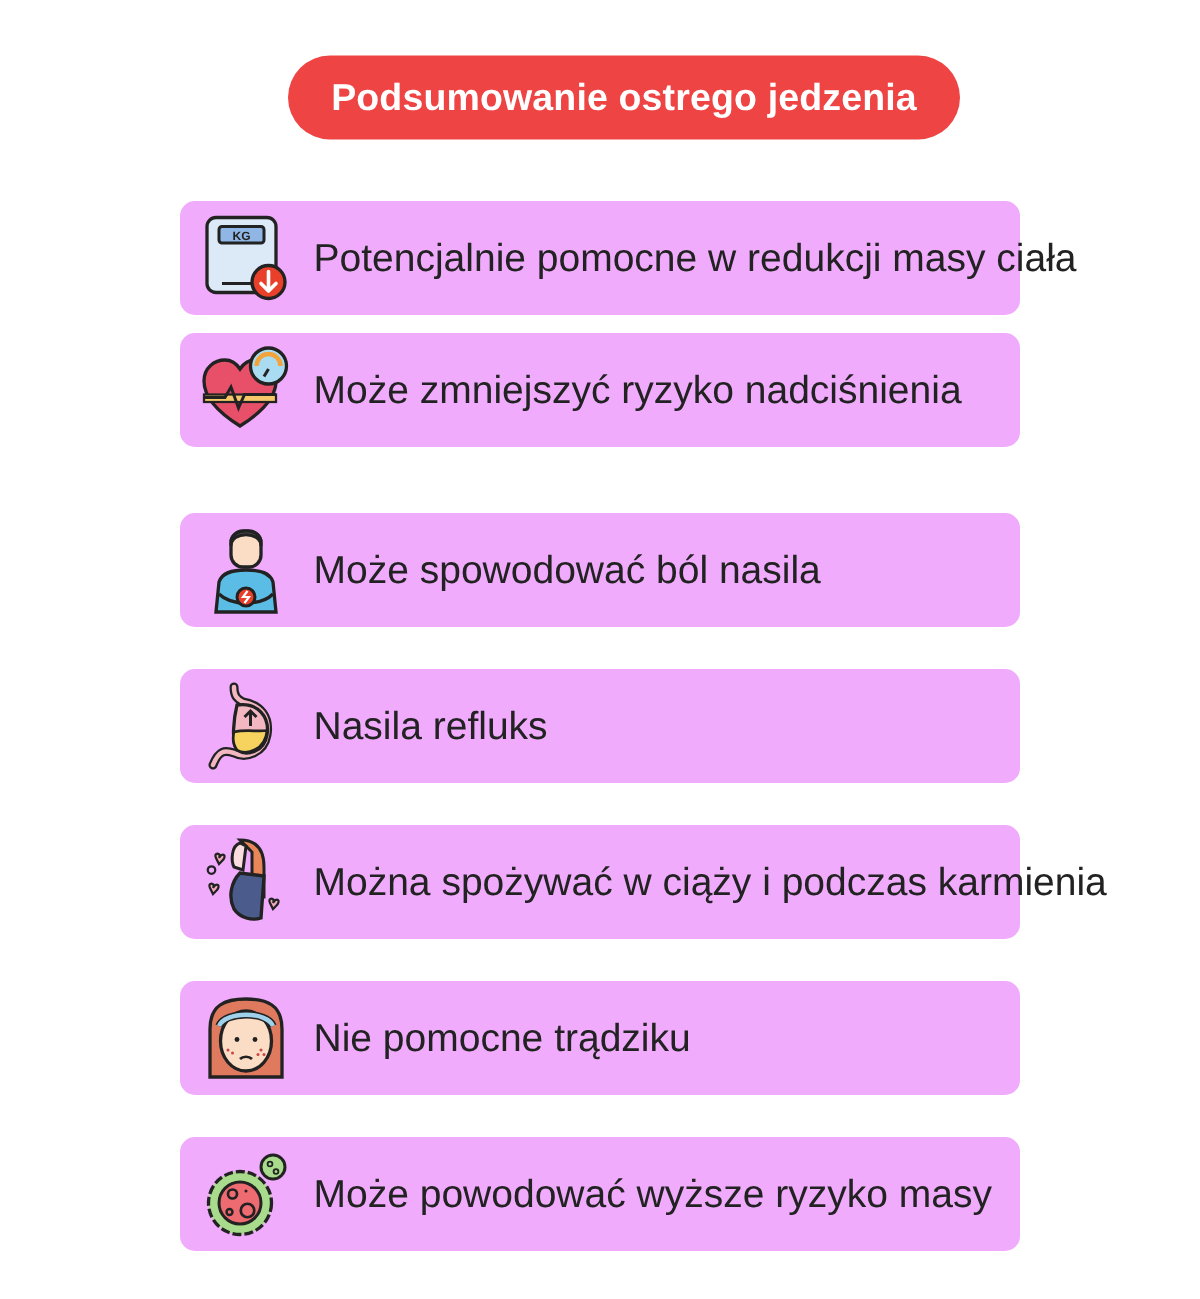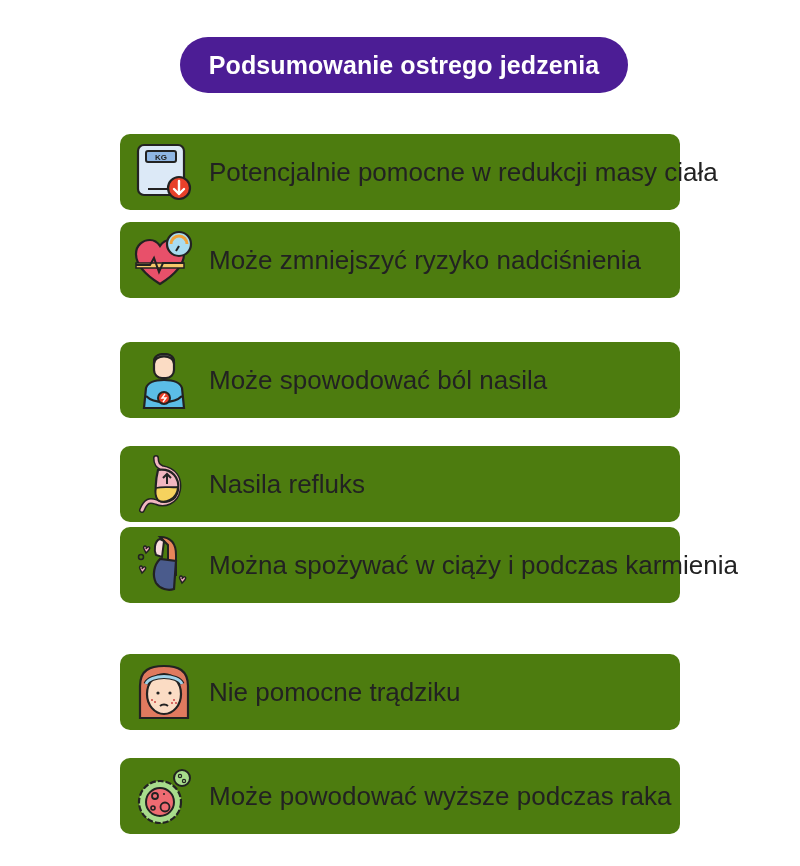--- a/index.html
+++ b/index.html
@@ -1,25 +1,25 @@
 <!DOCTYPE html>
 <html><head>
 <meta charset="utf-8">
 <style>
   html, body { margin:0; padding:0; background:#ffffff; }
   body { width:800px; height:866px; position:relative; font-family:"Liberation Sans", sans-serif; overflow:hidden; }
   .title-pill {
-    position:absolute; left:180px; top:37px; width:448px; height:56px;
-    background:#4c1d95; border-radius:28px;
+    position:absolute; left:192px; top:37px; width:448px; height:56px;
+    background:#ef4444; border-radius:28px;
     color:#fff; font-weight:bold; font-size:25px;
     display:flex; align-items:center; justify-content:center; letter-spacing:0.1px;
   }
   .card {
     position:absolute; left:120px; width:560px; height:76px;
-    background:#4d7c0f; border-radius:10px;
+    background:#f0abfc; border-radius:10px;
     display:flex; align-items:center;
   }
   .card .icon { position:absolute; left:14px; top:8px; width:60px; height:60px; }
   .card .label { position:absolute; left:89px; font-size:26px; color:#222; top:50%; transform:translateY(-50%); white-space:nowrap;text-align:right; }
 </style>
 </head>
 <body>
 
 <div class="title-pill">Podsumowanie ostrego jedzenia</div>
 
@@ -63,21 +63,21 @@
   <svg class="icon" viewBox="0 0 60 60">
     <path d="M22 4 C22 10 24 12 28 14 C40 16 46 24 44 36 C42 48 30 52 22 48 C16 46 12 46 8 56" fill="none" stroke="#222" stroke-width="6" stroke-linecap="round"></path>
     <path d="M22 4 C22 10 24 12 28 14 C40 16 46 24 44 36 C42 48 30 52 22 48 C16 46 12 46 8 56" fill="none" stroke="#f2b7c0" stroke-width="3" stroke-linecap="round"></path>
     <path d="M24 16 C38 14 46 24 44 36 C42 48 30 50 24 46 C20 40 22 24 24 16 Z" fill="#f2b7c0" stroke="#222" stroke-width="2.2"></path>
     <path d="M22 34 C30 32 38 34 44 33 C43 46 30 50 24 46 C21 42 21 38 22 34 Z" fill="#f6d25e" stroke="#222" stroke-width="1.8"></path>
     <path d="M33 30 V20 M29 24 L33 20 L37 24" fill="none" stroke="#222" stroke-width="2"></path>
   </svg>
   <span class="label">Nasila refluks</span>
 </div>
 
-<div class="card" style="top:527px">
+<div class="card" style="top:550px">
   <svg class="icon" viewBox="0 0 60 60">
     <path d="M26 2 C38 2 42 10 42 20 L42 40 L34 40 L34 10 Z" fill="#e8865a" stroke="#222" stroke-width="2"></path>
     <path d="M26 4 C20 6 20 16 22 20 L28 22 L30 6 Z" fill="#fbdde0" stroke="#222" stroke-width="2"></path>
     <path d="M26 24 C20 30 18 40 22 48 C26 54 34 56 40 54 L42 26 Z" fill="#4a5b8c" stroke="#222" stroke-width="2.2"></path>
     <path d="M10 14 C8 10 14 10 12 14 C14 10 18 12 14 16 L12 18 Z" fill="#f2a9bd" stroke="#222" stroke-width="1.5"></path>
     <path d="M6 34 C4 30 10 30 8 34 C10 30 14 32 10 36 L8 38 Z" fill="#f2a9bd" stroke="#222" stroke-width="1.5"></path>
     <path d="M46 44 C44 40 50 40 48 44 C50 40 54 42 50 46 L48 48 Z" fill="#f2a9bd" stroke="#222" stroke-width="1.5"></path>
     <circle cx="7" cy="22" r="2.5" fill="none" stroke="#222" stroke-width="1.5"></circle>
   </svg>
   <span class="label">Można spożywać w ciąży i podczas karmienia</span>
@@ -106,14 +106,14 @@
     <circle cx="26" cy="36" r="21" fill="#a8dc8c" stroke="#222" stroke-width="2.2" stroke-dasharray="6 2"></circle>
     <circle cx="26" cy="36" r="14" fill="#ee6b72" stroke="#222" stroke-width="2"></circle>
     <circle cx="21" cy="30" r="3" fill="none" stroke="#222" stroke-width="1.8"></circle>
     <circle cx="31" cy="41" r="4.5" fill="none" stroke="#222" stroke-width="1.8"></circle>
     <circle cx="19" cy="42" r="2" fill="none" stroke="#222" stroke-width="1.6"></circle>
     <circle cx="30" cy="28" r="1" fill="#222"></circle>
     <circle cx="48" cy="12" r="8" fill="#a8dc8c" stroke="#222" stroke-width="2"></circle>
     <circle cx="46" cy="10" r="1.6" fill="none" stroke="#222" stroke-width="1.2"></circle>
     <circle cx="50" cy="15" r="1.6" fill="none" stroke="#222" stroke-width="1.2"></circle>
   </svg>
-  <span class="label">Może powodować wyższe podczas raka</span>
+  <span class="label">Może powodować wyższe ryzyko masy</span>
 </div>
 
 </body></html>

